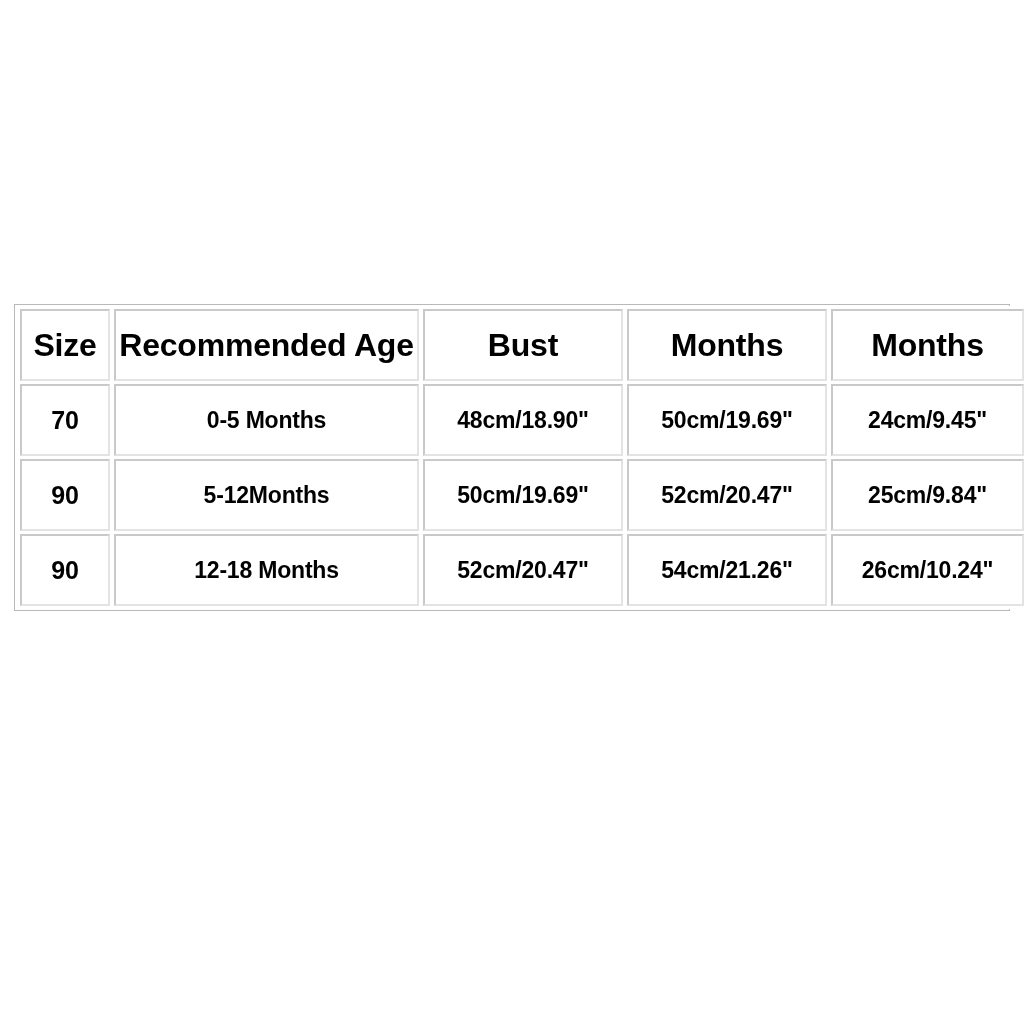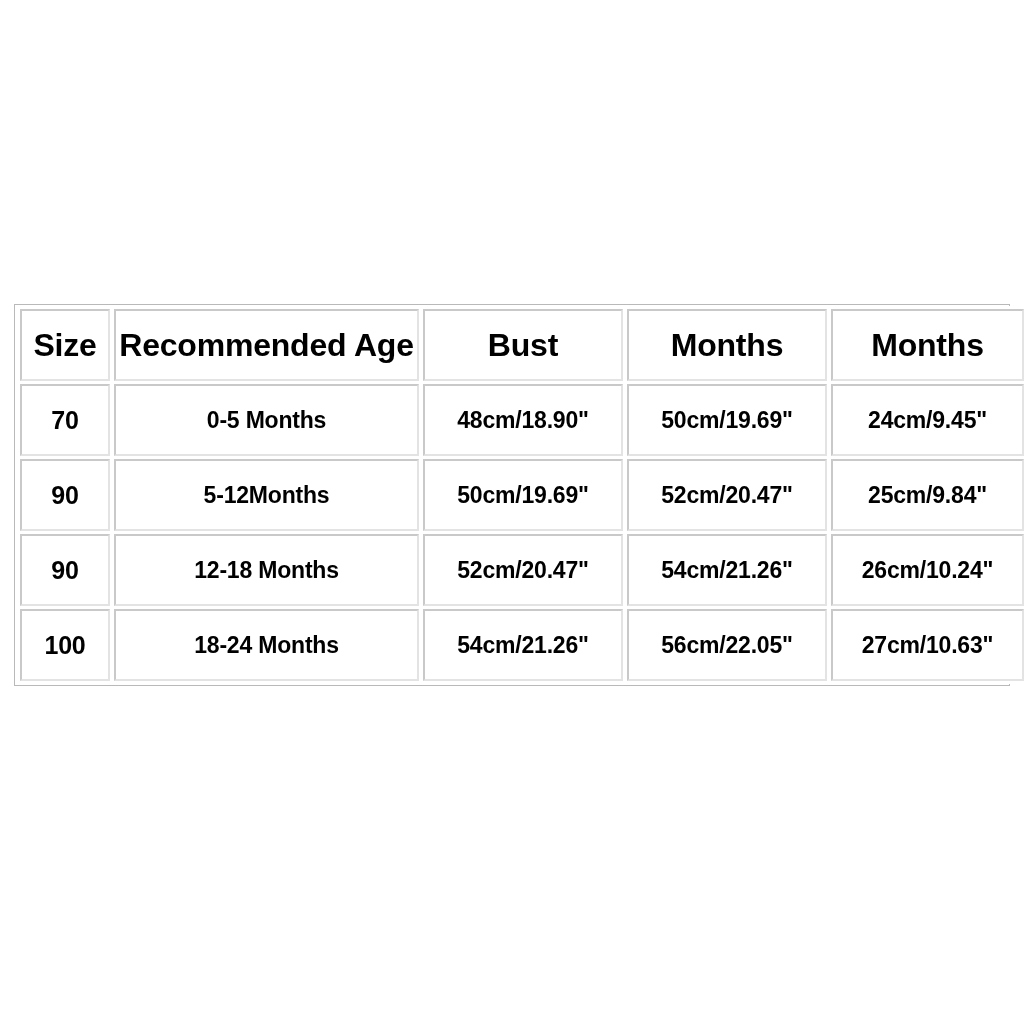--- a/index.html
+++ b/index.html
@@ -122,25 +122,18 @@
         </tr>
 
         <tr class="data-row">
           <td class="cell-size">90</td>
           <td class="cell-age">12-18 Months</td>
           <td class="cell-bust">52cm/20.47"</td>
           <td class="cell-length">54cm/21.26"</td>
           <td class="cell-sleeve">26cm/10.24"</td>
         </tr>
 
-        <tr class="data-row">
-          <td class="cell-size">100</td>
-          <td class="cell-age">18-24 Months</td>
-          <td class="cell-bust">54cm/21.26"</td>
-          <td class="cell-length">56cm/22.05"</td>
-          <td class="cell-sleeve">27cm/10.63"</td>
-        </tr>
 
       </tbody>
     </table>
   </div>
 
 </div>
 
 </body></html>

